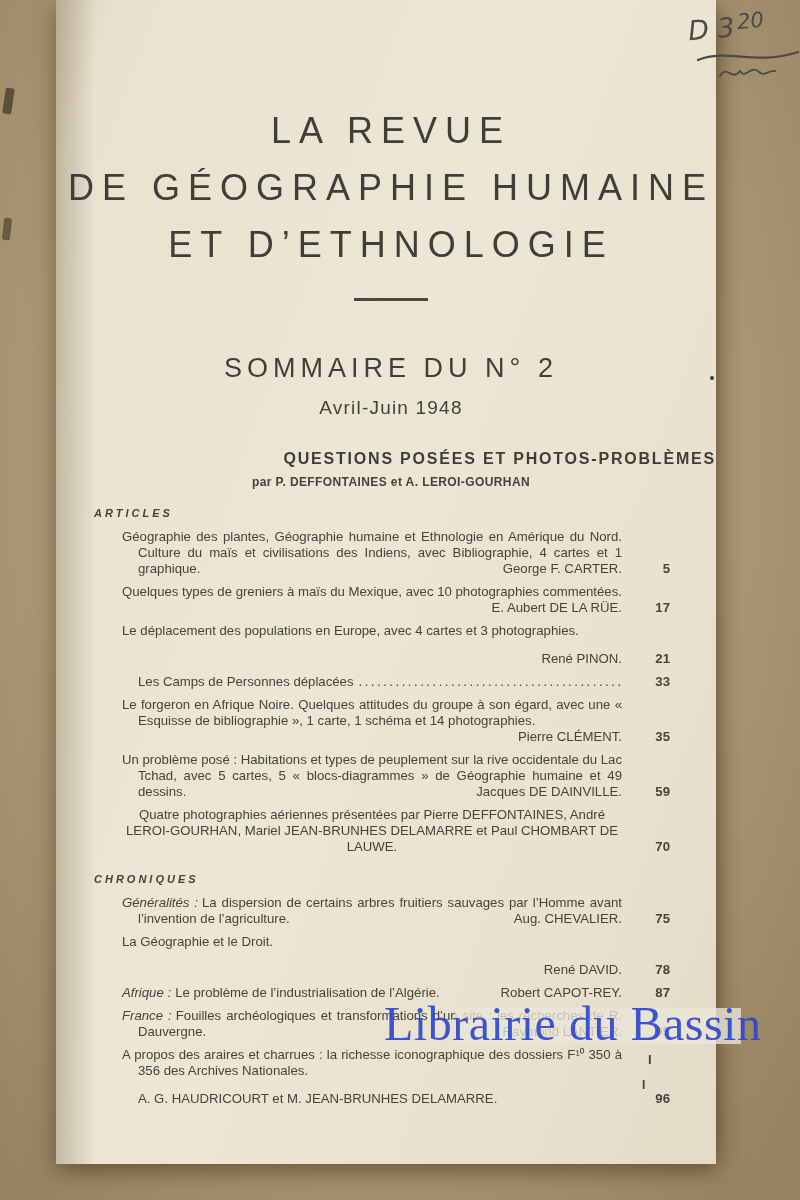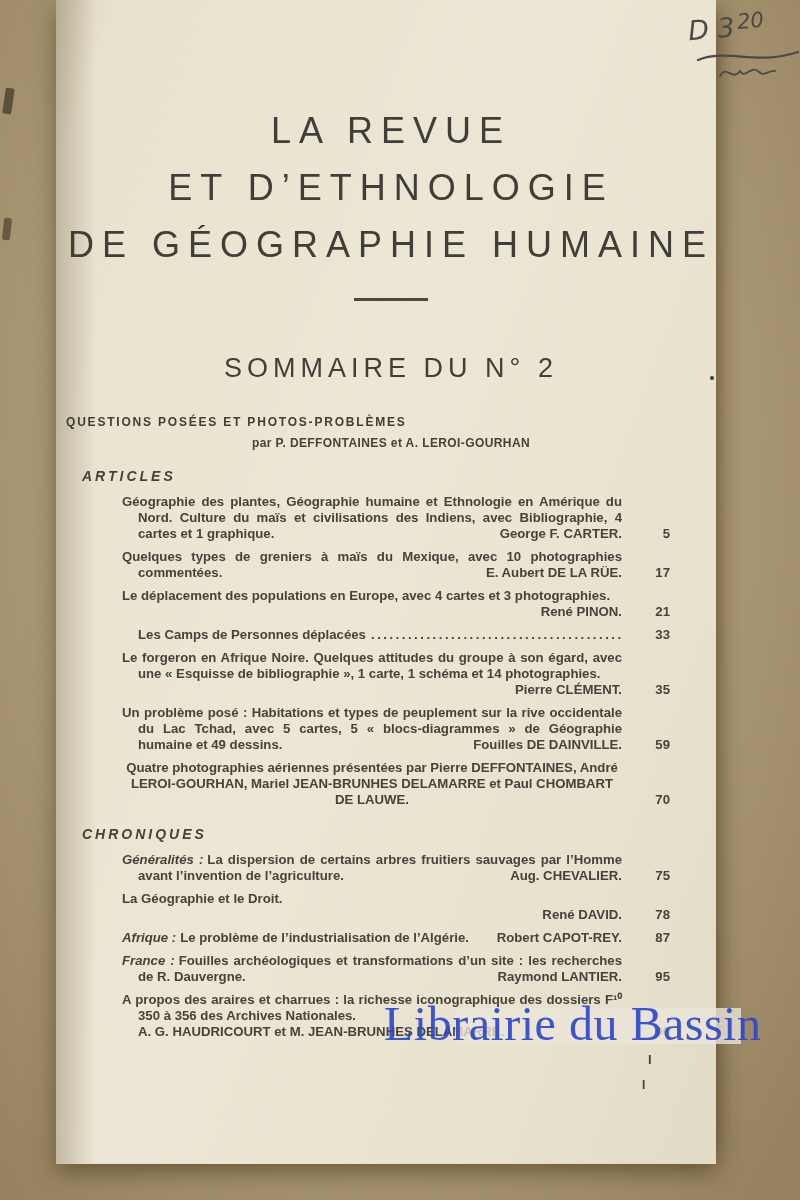--- a/index.html
+++ b/index.html
@@ -24,39 +24,39 @@
   .masthead { margin-top:102px; text-align:center; }
   .masthead-line {
     font-size:36px; letter-spacing:8px; font-weight:400; line-height:57px;
     color:#403e38; white-space:nowrap;
   }
   .rule { width:74px; height:3px; background:#4a4840; margin:25px auto 0; }
 
   .sommaire-title { margin-top:52px; text-align:center; font-size:27px; letter-spacing:5px; color:#413f38; }
   .sommaire-date  { margin-top:13px; text-align:center; font-size:19px; letter-spacing:1.2px; color:#45423a; }
 
-  .feature-title  { margin-top:31px; text-align:left; font-size:12px; font-weight:700; letter-spacing:1.8px; color:#403d35; }
+  .feature-title  { margin-top:31px; text-align:right; font-size:16px; font-weight:700; letter-spacing:1.8px; color:#403d35; }
   .feature-byline { margin-top:7px;  text-align:center; font-size:12px; font-weight:700; letter-spacing:.4px; }
 
   .section-heading {
-    font-style:italic; font-weight:700; font-size:14px; letter-spacing:3px;
-    color:#45423a; margin:18px 0 10px 16px;
+    font-style:italic; font-weight:700; font-size:11px; letter-spacing:3px;
+    color:#45423a; margin:18px 0 10px 28px;
   }
   .toc { padding:0 46px 0 56px; }
   .entry { display:flex; align-items:flex-end; margin-bottom:7px; }
   .entry-body { flex:1; padding-right:16px; min-width:0; }
   .entry-para {
-    margin:0; font-size:13.2px; line-height:16px; font-weight:700;
+    margin:0; font-size:13.2px; line-height:16px; font-weight:400;
     color:#46433a; text-align:justify; padding-left:16px; text-indent:-16px;
   }
   .entry-para.center { text-align:center; padding-left:0; text-indent:0; }
   .prefix { font-style:italic; margin-right:4px;margin-top:22px; }
   .prefix:empty { margin:0; }
   .entry-author { float:right; margin-left:14px; }
-  .entry-author.block { float:none; display:block; text-align:right; text-indent:0; margin:0 0 0; }
+  .entry-author.block { float:none; display:block; text-align:right; text-indent:0; margin:12px 0 0; }
   .entry-author.block.center { text-align:left; }
   .entry-para.leader { display:flex; padding-left:16px; text-indent:0;justify-content:center; }
   .dots { flex:1; overflow:hidden; white-space:nowrap; letter-spacing:2.5px; margin-left:5px; }
   .entry-page {
     width:32px; text-align:right; font-size:13.2px; line-height:16px;
     font-weight:700; color:#46433a; padding-bottom:0;
   }
 
   .handwriting {
     position:absolute; left:688px; top:12px; color:#4b4a48;
@@ -90,27 +90,28 @@
 <body>
 
 <div class="edge-artifact a1"></div>
 <div class="edge-artifact a2"></div>
 
 <div class="paper">
   <div class="content">
 
     <div class="masthead">
       <div class="masthead-line">LA REVUE</div>
+      <div class="masthead-line">DE GÉOGRAPHIE HUMAINE</div>
       <div class="masthead-line">ET D’ETHNOLOGIE</div>
-      <div class="masthead-line">DE GÉOGRAPHIE HUMAINE</div>
     </div>
 
     <div class="rule"></div>
 
     <div class="sommaire-title">SOMMAIRE DU N° 2</div>
+    <div class="sommaire-date">Avril-Juin 1948</div>
 
     <div class="feature-title">QUESTIONS POSÉES ET PHOTOS-PROBLÈMES</div>
     <div class="feature-byline">par P. DEFFONTAINES et A. LEROI-GOURHAN</div>
 
     <div class="section-heading">ARTICLES</div>
 
     <div class="toc">
 
       <div class="entry">
         <div class="entry-body">
@@ -145,21 +146,21 @@
 
       <div class="entry">
         <div class="entry-body">
             <p class="entry-para"><span>Le forgeron en Afrique Noire. Quelques attitudes du groupe à son égard, avec une « Esquisse de bibliographie », 1 carte, 1 schéma et 14 photographies.</span><span class="entry-author">Pierre CLÉMENT.</span></p>
           </div>
         <div class="entry-page">35</div>
       </div>
 
       <div class="entry">
         <div class="entry-body">
-            <p class="entry-para"><span>Un problème posé : Habitations et types de peuplement sur la rive occidentale du Lac Tchad, avec 5 cartes, 5 « blocs-diagrammes » de Géographie humaine et 49 dessins.</span><span class="entry-author">Fouilles DE DAINVILLE.</span></p>
+            <p class="entry-para"><span>Un problème posé : Habitations et types de peuplement sur la rive occidentale du Lac Tchad, avec 5 cartes, 5 « blocs-diagrammes » de Géographie humaine et 49 dessins.</span><span class="entry-author">Jacques DE DAINVILLE.</span></p>
           </div>
         <div class="entry-page">59</div>
       </div>
 
       <div class="entry">
         <div class="entry-body">
             <p class="entry-para center"><span>Quatre photographies aériennes présentées par Pierre DEFFONTAINES, André LEROI-GOURHAN, Mariel JEAN-BRUNHES DELAMARRE et Paul CHOMBART DE LAUWE.</span></p>
           </div>
         <div class="entry-page">70</div>
       </div>

